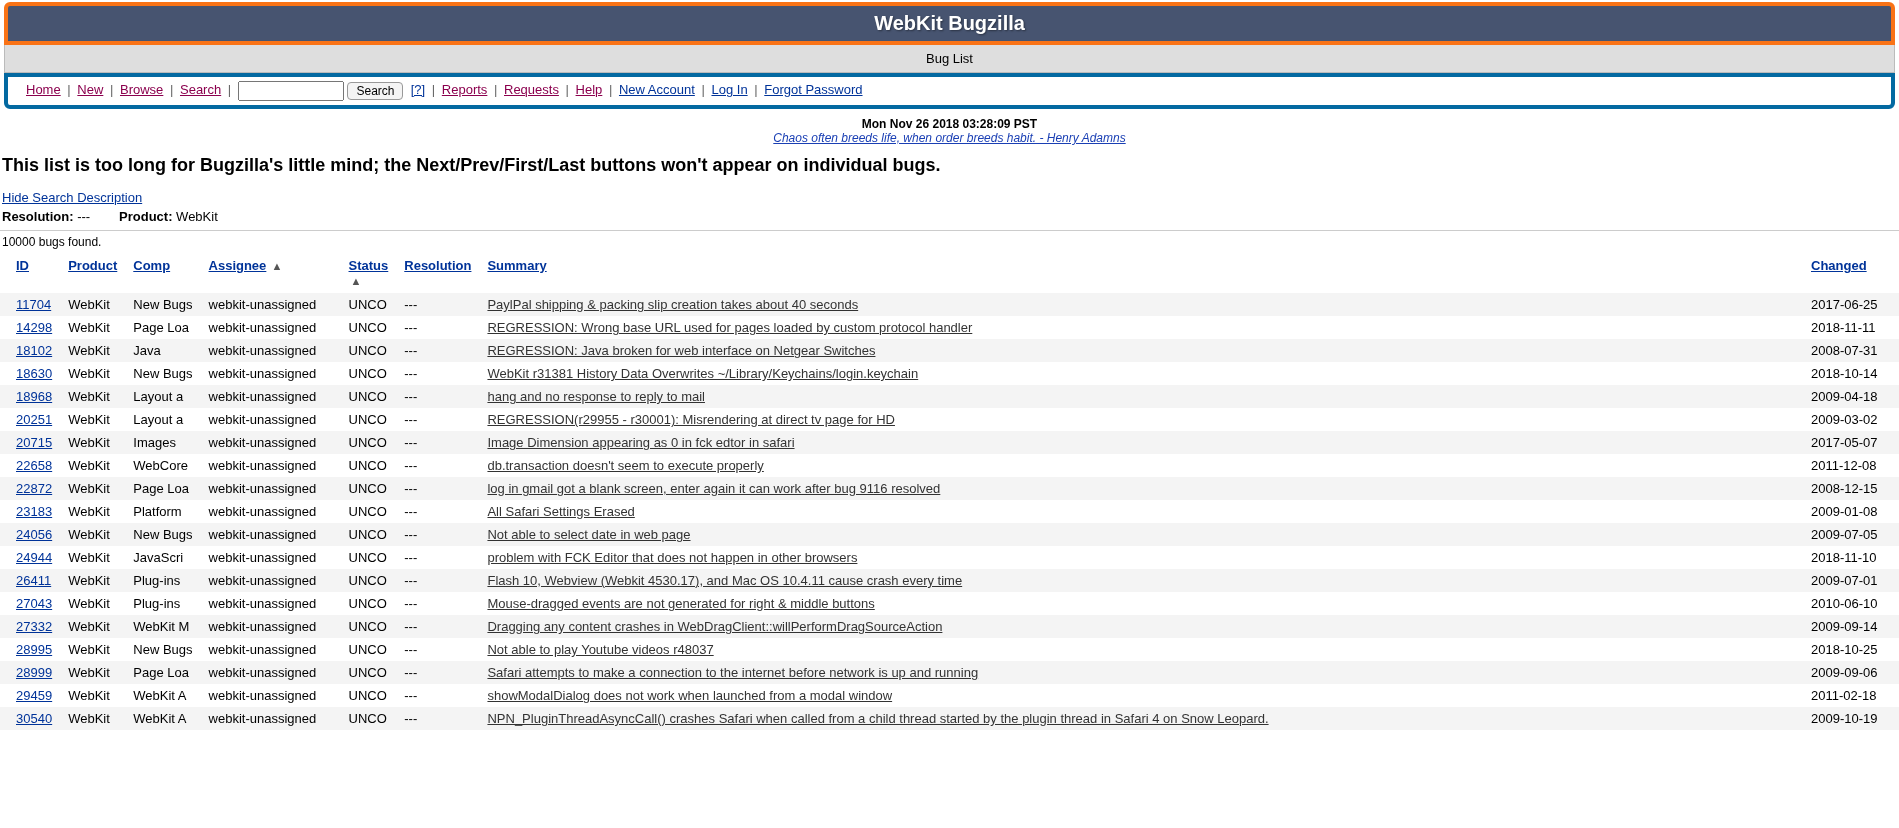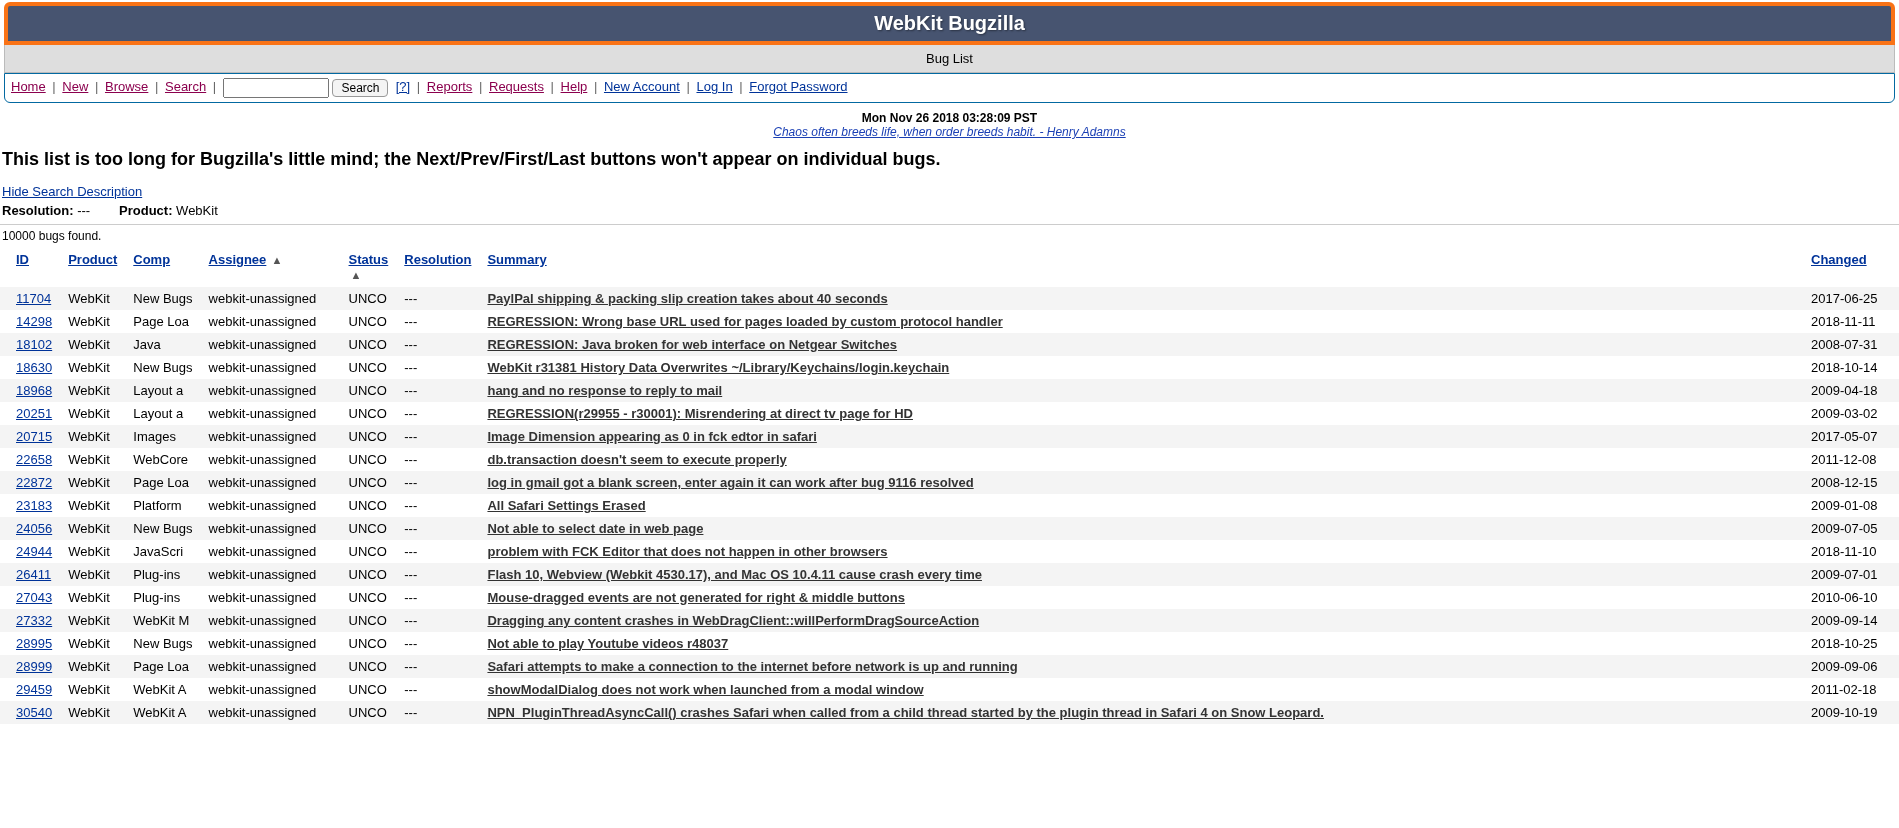--- a/index.html
+++ b/index.html
@@ -31,25 +31,25 @@
     background: #dedede;
     text-align: center;
     padding: 6px 0;
     font-size: 13px;
     border: 1px solid #bbb;
     border-top: none;
     margin: 0 4px;
   }
   .navbar {
     background: #fff;
-    border: 1px solid #0369a1;
+    border: 4px solid #0369a1;
     border-bottom-left-radius: 6px;
     border-bottom-right-radius: 6px;
     margin: 0 4px 6px 4px;
-    padding: 4px 6px;
+    padding: 4px 18px;
     font-size: 13px;
   }
   .navbar a {
     color: #8b004e;
   }
   .navbar a.blue, a.bluelink {
     color: #003399;
   }
   a { text-decoration: underline; }
   .sep { color: #666; margin: 0 3px; }
@@ -113,21 +113,20 @@
     color: #003399;
     text-decoration: underline;
   }
   table.bugs td {
     padding: 4px 8px;
     vertical-align: middle;
     white-space: nowrap;
   }
   table.bugs td.summary-cell {
     white-space: normal;
-    font-weight: bold;
   }
   table.bugs td.summary-cell a {
     color: #333;
   }
   table.bugs td.id-cell a {
     color: #003399;
   }
   table.bugs tbody tr:nth-child(odd) {
     background: #f4f4f4;
   }

